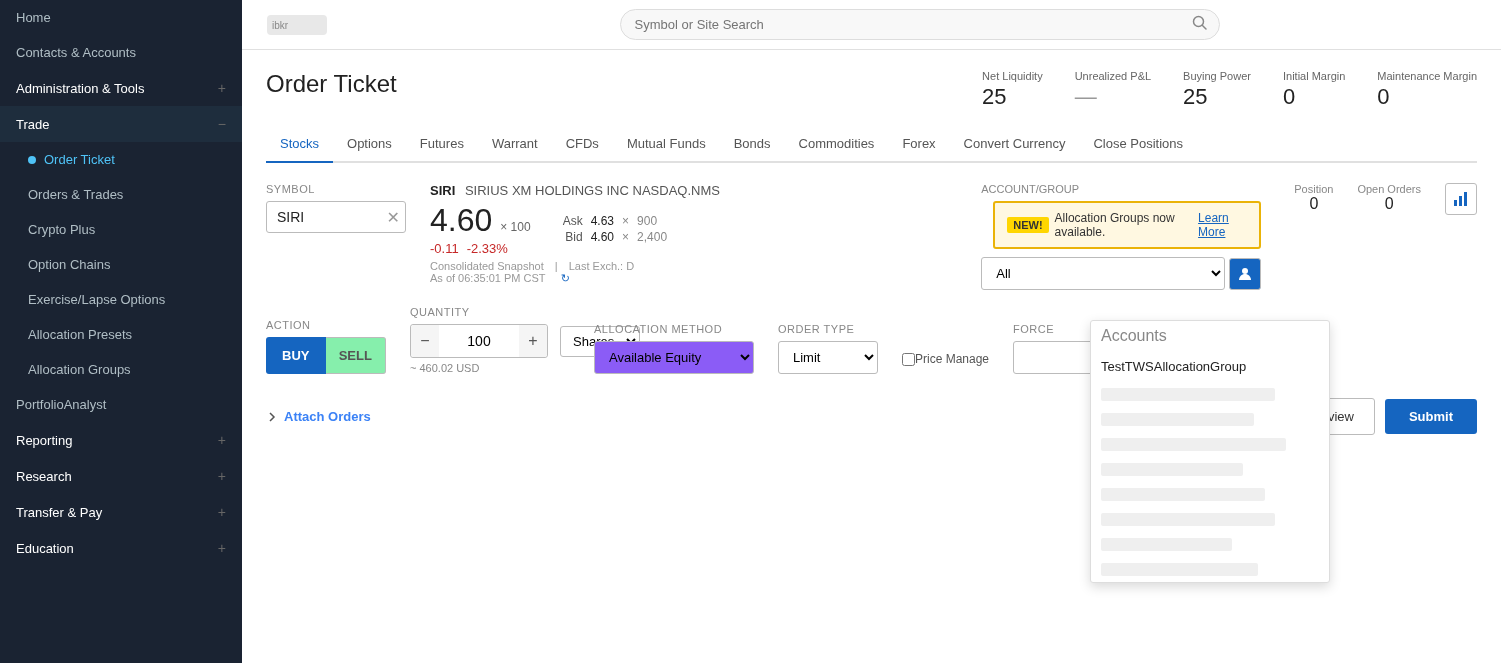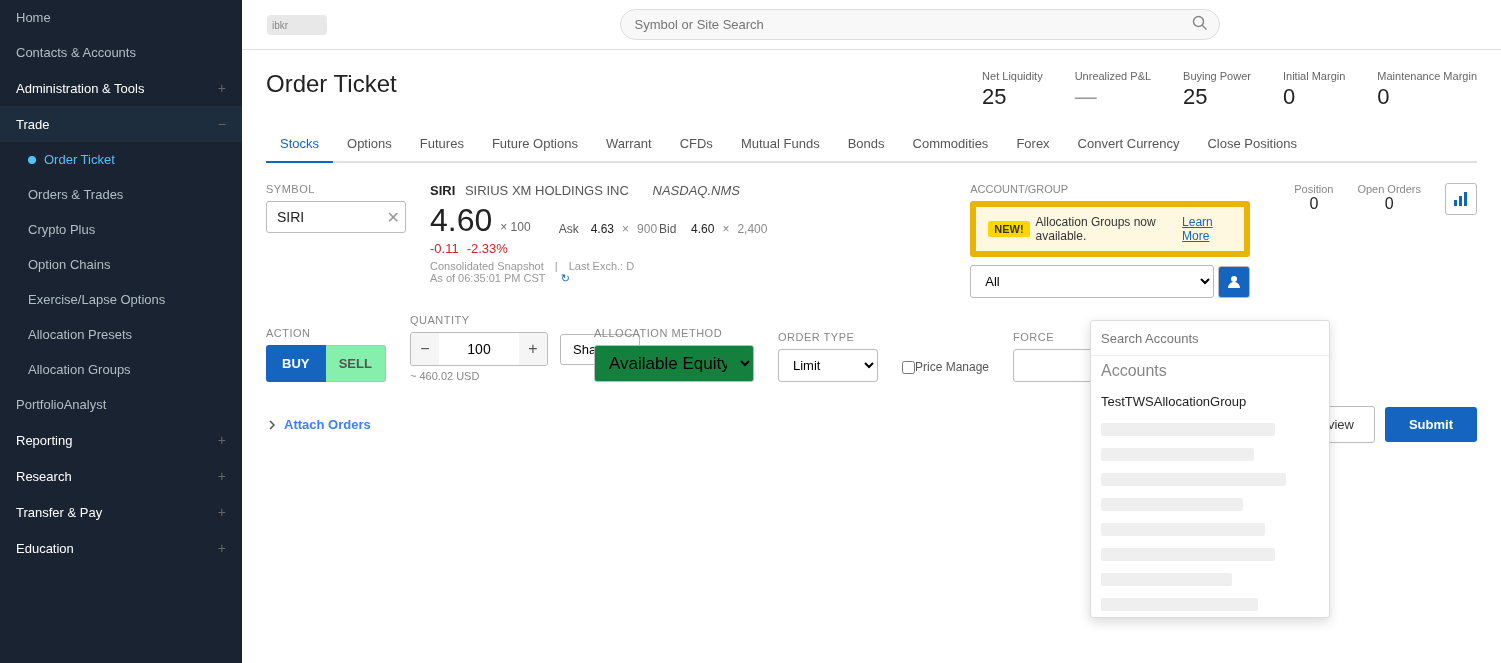--- a/index.html
+++ b/index.html
@@ -174,21 +174,21 @@
       cursor: pointer;
       font-size: 16px;
     }
 
     
     .quote-section { flex: 1; }
     .quote-header { font-size: 13px; color: #555; margin-bottom: 4px; }
     .quote-header span.ticker { font-weight: 700; color: #222; }
     .quote-price { font-size: 32px; font-weight: 400; color: #222; }
     .quote-multiplier { font-size: 12px; color: #666; }
-    .quote-ask-bid { display: flex; flex-direction: row; gap: 2px; margin-left: 16px; }
+    .quote-ask-bid { display: flex; flex-direction: column; gap: 2px; margin-left: 16px; text-align: right; }
     .ask-bid-row { display: flex; gap: 8px; font-size: 12px; }
     .ask-bid-label { color: #555; width: 24px; }
     .ask-bid-price { color: #222; font-weight: 500; }
     .ask-bid-size { color: #888; }
     .quote-meta { font-size: 11px; color: #999; margin-top: 4px; }
     .quote-meta span { margin-right: 8px; }
 
     
     .account-section { width: 280px; flex-shrink: 0; }
     .account-group-label { font-size: 11px; color: #888; text-transform: uppercase; margin-bottom: 6px; }
@@ -196,28 +196,29 @@
       background: #ffd600;
       color: #333;
       font-size: 11px;
       font-weight: 700;
       padding: 2px 6px;
       border-radius: 2px;
       margin-right: 6px;
     }
     .alloc-banner {
       background: #fff8e1;
-      border: 6px solid #eab308;
+      border: 2px solid #eab308;
       border-radius: 3px;
       padding: 8px 12px;
       font-size: 12px;
       color: #333;
       margin-bottom: 8px;
       display: flex;
       align-items: center;
+      margin-left: 12px;
     }
     .learn-more { color: #1565c0; text-decoration: underline; cursor: pointer; margin-left: 4px; }
 
     .account-select-row { display: flex; gap: 4px; align-items: center; }
     .account-select {
       flex: 1;
       padding: 7px 10px;
       border: 1px solid #bbb;
       border-radius: 3px;
       font-size: 13px;
@@ -348,22 +349,22 @@
     }
     .qty-estimate { font-size: 11px; color: #888; margin-top: 4px; }
 
     
     .alloc-section { width: 160px; flex-shrink: 0; }
     .alloc-select {
       width: 100%;
       padding: 7px 10px;
       border: 1px solid #bbb;
       border-radius: 3px;
-      font-size: 17px;
-      background: #15803d;
+      font-size: 13px;
+      background: #8b5cf6;
       outline: none;
     }
 
     
     .ordertype-section { width: 100px; flex-shrink: 0; }
     .ordertype-select {
       width: 100%;
       padding: 7px 10px;
       border: 1px solid #bbb;
       border-radius: 3px;
@@ -562,21 +563,20 @@
           <div class="stat-label">Maintenance Margin</div>
           <div class="stat-value">0</div>
         </div>
       </div>
     </div>
 
     <div class="tabs">
       <div class="tab active">Stocks</div>
       <div class="tab">Options</div>
       <div class="tab">Futures</div>
-      <div class="tab">Future Options</div>
       <div class="tab">Warrant</div>
       <div class="tab">CFDs</div>
       <div class="tab">Mutual Funds</div>
       <div class="tab">Bonds</div>
       <div class="tab">Commodities</div>
       <div class="tab">Forex</div>
       <div class="tab">Convert Currency</div>
       <div class="tab">Close Positions</div>
     </div>
 
@@ -590,21 +590,21 @@
             <input type="text" class="symbol-input" value="SIRI" style="">
             <span class="symbol-clear">✕</span>
           </div>
         </div>
 
         <div class="quote-section">
           <div class="quote-header">
             <span class="ticker">SIRI</span>
             <span style="margin-left:6px; color:#555; font-size:13px;">
               <span>SIRIUS XM HOLDINGS INC</span>
-              <span style="margin-left:20px;font-style:italic;">NASDAQ.NMS</span>
+              <span style="margin-left:0;">NASDAQ.NMS</span>
             </span>
           </div>
           <div style="display:flex; align-items:center; gap:12px;">
             <div>
               <div style="display:flex; align-items:baseline; gap:8px;">
                 <span class="quote-price">4.60</span>
                 <span class="quote-multiplier">× 100</span>
               </div>
               <div style="display:flex; gap:8px; margin-top:2px;">
                 <span style="font-size:13px; color:#c62828;">-0.11</span>
@@ -649,21 +649,21 @@
             </select>
             <div class="account-user-btn">
               <svg width="16" height="16" viewBox="0 0 16 16" fill="white">
                 <circle cx="8" cy="5" r="3"></circle>
                 <path d="M2 14c0-3.3 2.7-6 6-6s6 2.7 6 6"></path>
               </svg>
             </div>
           </div>
         </div>
 
-        <div style="display:flex; flex-direction:column; gap:8px; margin-left:12px;justify-content:flex-end;">
+        <div style="display:flex; flex-direction:column; gap:8px; margin-left:1px;justify-content:flex-end;">
           <div class="position-row">
             <div class="pos-item">
               <div class="pos-label">Position</div>
               <div class="pos-value">0</div>
             </div>
             <div class="pos-item">
               <div class="pos-label">Open Orders</div>
               <div class="pos-value">0</div>
             </div>
             <div style="width:32px;height:32px;border:1px solid #bbb;border-radius:3px;display:flex;align-items:center;justify-content:center;cursor:pointer;">
@@ -750,23 +750,20 @@
             <div class="total-estimate">Total Estimate</div>
             <div class="total-value">~ 460.02 USD</div>
           </div>
           <button class="preview-btn">Preview</button>
           <button class="submit-btn">Submit</button>
         </div>
       </div>
     </div>
 
     <div class="dropdown-overlay" style="position:fixed; top:320px; left:1090px; width:240px;">
-      <div class="dropdown-search">
-        <input type="text" placeholder="Search Accounts" style="">
-      </div>
       <div class="dropdown-section-header">Accounts</div>
       <div class="dropdown-item">TestTWSAllocationGroup</div>
       <div class="dropdown-scrollable">
         <div class="blurred-item">
             <div class="blurred-text" style="width:80%;"></div>
           </div>
         <div class="blurred-item">
             <div class="blurred-text" style="width:70%;"></div>
           </div>
         <div class="blurred-item">

